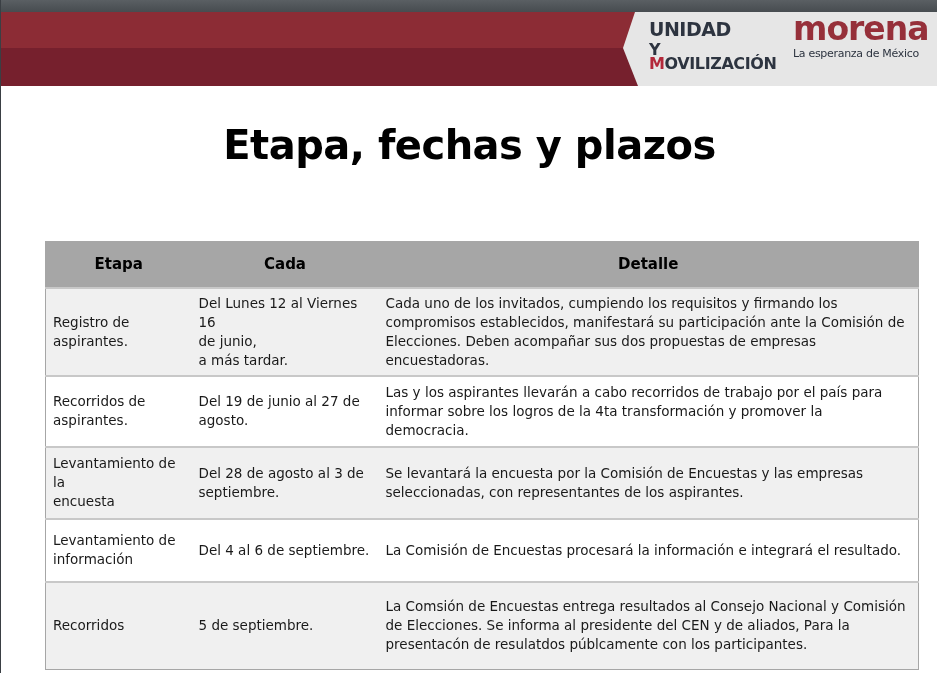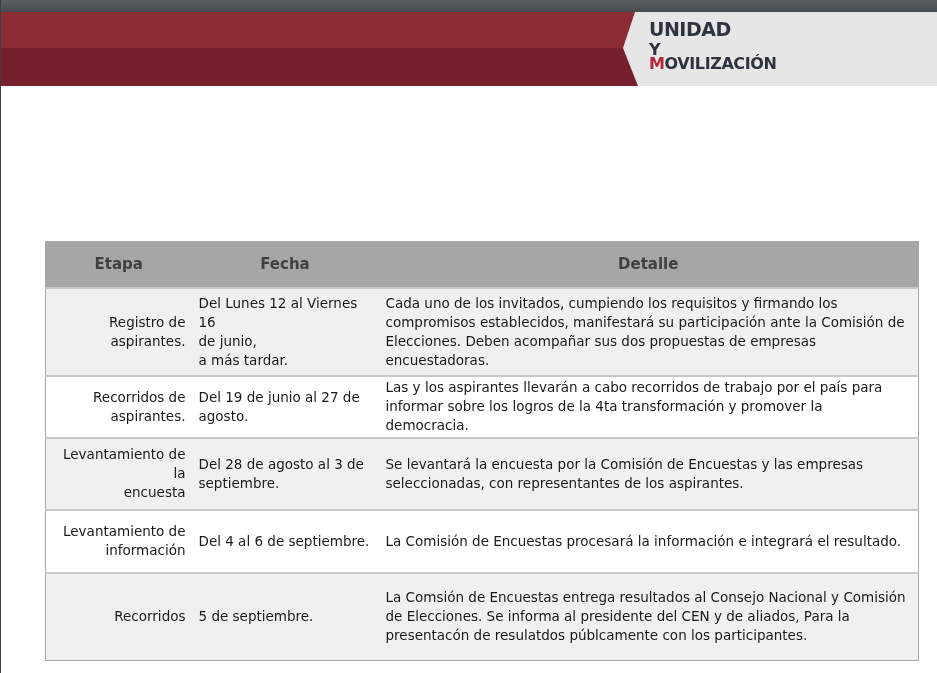--- a/index.html
+++ b/index.html
@@ -72,30 +72,30 @@
       color: #000000;
     }
     table.schedule {
       position: absolute; left: 44px; top: 241px; width: 874px;
       border-collapse: collapse;
       font-family: "DejaVu Sans", sans-serif;
       font-size: 13.5px; color: #1a1a1a;
       border: 1px solid #a6a6a6;
     }
     table.schedule th {
-      background: #a6a6a6; color: #404040;
+      background: #a6a6a6; color: #000000;
       font-weight: bold; font-size: 15px;
       height: 46px; text-align: center; vertical-align: middle;
     }
     table.schedule td {
       vertical-align: middle; line-height: 19px;
       border-top: 2px solid #c8c8c8;
       padding: 0 6px 0 7px;
     }
-    table.schedule td.c1 { width: 146px; text-align: right; }
+    table.schedule td.c1 { width: 146px; }
     table.schedule td.c2 { width: 187px; }
     table.schedule td.c3 { padding-right: 12px; }
     table.schedule tr.odd td { background: #f0f0f0; }
     table.schedule tr.even td { background: #ffffff; }
     .pre { white-space: pre-line; }
   </style>
 </head>
 <body>
 
 <div class="page">
@@ -105,40 +105,45 @@
     <div class="banner-red-top"></div>
     <div class="banner-red-bottom"></div>
     <div class="banner-logo-panel"></div>
   </div>
 
   <div class="logo-unidad">
     <span class="big">UNIDAD</span>
     <span class="small"><span>Y </span><span class="m-red">M</span><span>OVILIZACIÓN</span></span>
   </div>
 
+  <div class="logo-morena">
+    <span class="big">morena</span>
+    <span class="small">La esperanza de México</span>
+  </div>
 
+  <h1 class="title">Etapa, fechas y plazos</h1>
 
   <table class="schedule">
     <thead>
       <tr>
         <th style="width:146px">Etapa</th>
-        <th style="width:187px">Fecha</th>
+        <th style="width:187px">Cada</th>
         <th>Detalle</th>
       </tr>
     </thead>
     <tbody>
       <tr class="odd" style="height:88px">
         <td class="c1 pre">Registro de
 aspirantes.</td>
         <td class="c2 pre">Del Lunes 12 al Viernes 16
 de junio,
 a más tardar.</td>
         <td class="c3">Cada uno de los invitados, cumpiendo los requisitos y firmando los compromisos establecidos, manifestará su participación ante la Comisión de Elecciones. Deben acompañar sus dos propuestas de empresas encuestadoras.</td>
       </tr>
-      <tr class="even" style="height:62px">
+      <tr class="even" style="height:71px">
         <td class="c1 pre">Recorridos de
 aspirantes.</td>
         <td class="c2 pre">Del 19 de junio al 27 de
 agosto.</td>
         <td class="c3">Las y los aspirantes llevarán a cabo recorridos de trabajo por el país para informar sobre los logros de la 4ta transformación y promover la democracia.</td>
       </tr>
       <tr class="odd" style="height:72px">
         <td class="c1 pre">Levantamiento de la
 encuesta</td>
         <td class="c2 pre">Del 28 de agosto al 3 de

